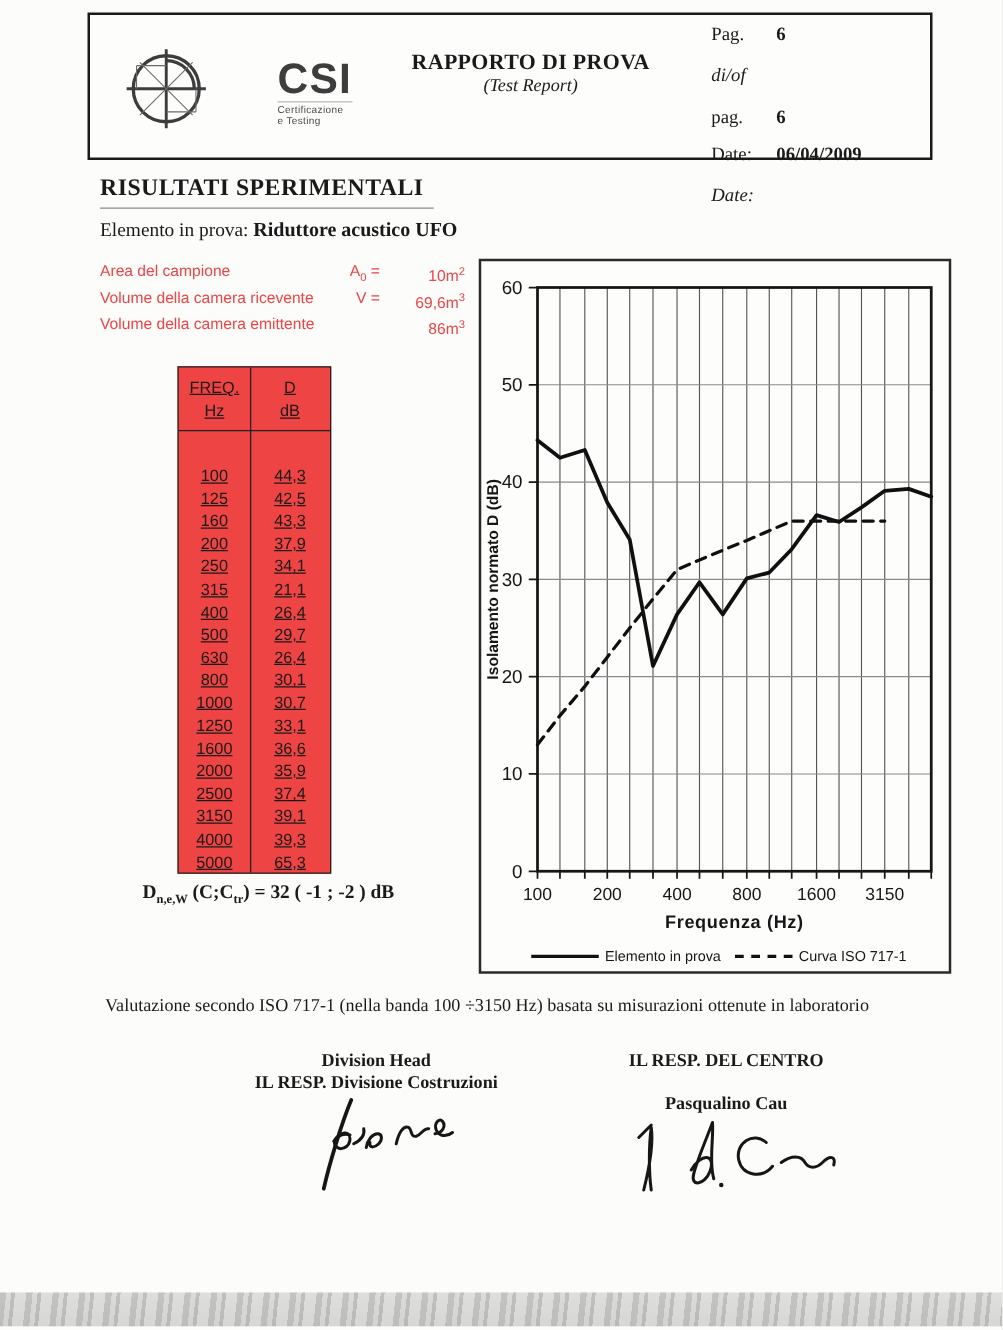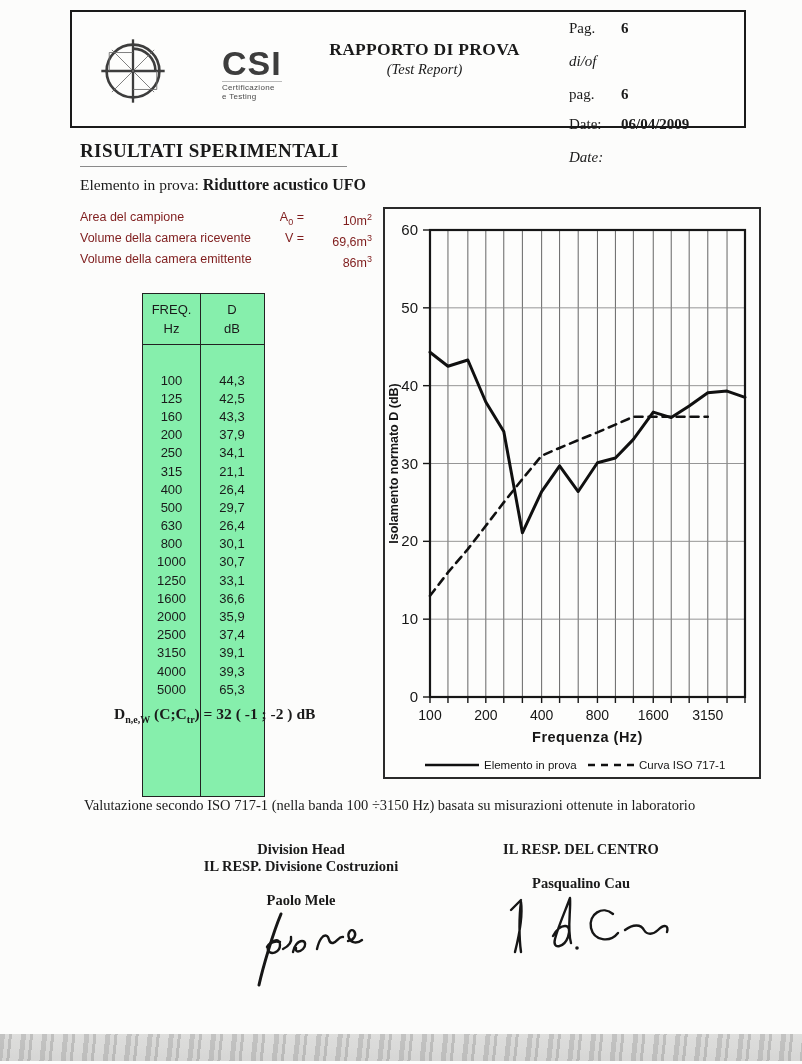--- a/index.html
+++ b/index.html
@@ -32,29 +32,29 @@
   .it{font-style:italic;}
   
   .section-title{
     position:absolute;left:80px;top:140px;font-size:19px;font-weight:bold;
     letter-spacing:.4px;border-bottom:1.5px solid #8a8a8a;padding:0 8px 4px 0;
   }
   .element-line{position:absolute;left:80px;top:176px;font-size:15.5px;}
   .element-line b{font-size:16px;}
   
   .params{position:absolute;left:80px;top:209px;width:292px;
-    font-family:"Liberation Sans",sans-serif;font-size:12.5px;color:#7f1d1d;}
+    font-family:"Liberation Sans",sans-serif;font-size:12.5px;color:#ef4444;}
   .param-row{display:grid;grid-template-columns:190px 34px 68px;line-height:16.8px;}
   .param-sym{text-align:right;white-space:nowrap;}
   .param-val{text-align:right;white-space:nowrap;}
   sub.small, sup.small{font-size:9px;}
   
-  .ftable{position:absolute;left:142px;top:293px;width:123px;height:504px;
-    border:1.6px solid #222;background:#86efac;
-    font-family:"Liberation Sans",sans-serif;font-size:13px;box-sizing:border-box;}
+  .ftable{position:absolute;left:142px;top:293px;width:123px;height:406px;
+    border:1.6px solid #222;background:#ef4444;
+    font-family:"Liberation Sans",sans-serif;font-size:13px;box-sizing:border-box;text-decoration:underline;}
   .ftable .vdiv{position:absolute;left:57px;top:0;bottom:0;width:0;border-left:1.4px solid #222;}
   .ft-head{height:50px;display:grid;grid-template-columns:57px 1fr;
     border-bottom:1.6px solid #222;align-items:center;text-align:center;}
   .ft-head .cell div{line-height:19px;}
   .ft-body{padding-top:26px;}
   .ft-row{display:grid;grid-template-columns:57px 1fr;height:18.2px;
     text-align:center;align-items:center;}
   
   .formula{position:absolute;left:114px;top:705px;font-size:15.5px;font-weight:bold;}
   .formula sub{font-size:10px;}
@@ -326,21 +326,20 @@
           <text x="254" y="560" font-size="11.5">Curva ISO 717-1</text>
         </g>
       </svg>
     </div>
 
   <div class="valuation">Valutazione secondo ISO 717-1 (nella banda 100 ÷3150 Hz) basata su misurazioni ottenute in laboratorio</div>
 
   <div class="sig-block sig-left">
     <div>Division Head</div>
     <div>IL RESP. Divisione Costruzioni</div>
-    <div class="sig-name">Paolo Mele</div>
     <div class="sig-script">
       <svg width="160" height="78" viewBox="0 0 160 78">
         <path class="sig-stroke" style="stroke-width:3" d="M38,74 C42,56 52,22 60,3"></path>
         <path class="sig-stroke" d="M46,36 c5,-8 13,-9 13,-2 c0,7 -9,11 -12,5 c-2,-5 5,-10 12,-8 m3,7 c6,-3 9,-7 8,-12 m2,15 c1,-6 5,-11 9,-11 c4,0 4,5 1,8 c-3,3 -8,4 -7,-1"></path>
         <path class="sig-stroke" d="M96,38 c2,-9 6,-15 10,-13 c3,2 1,8 6,7 c4,-1 6,-7 10,-6 m5,4 c6,-1 9,-6 6,-10 c-3,-3 -7,2 -5,7 c2,5 8,6 13,2"></path>
       </svg>
     </div>
   </div>
   <div class="sig-block sig-right">
     <div>IL RESP. DEL CENTRO</div>

